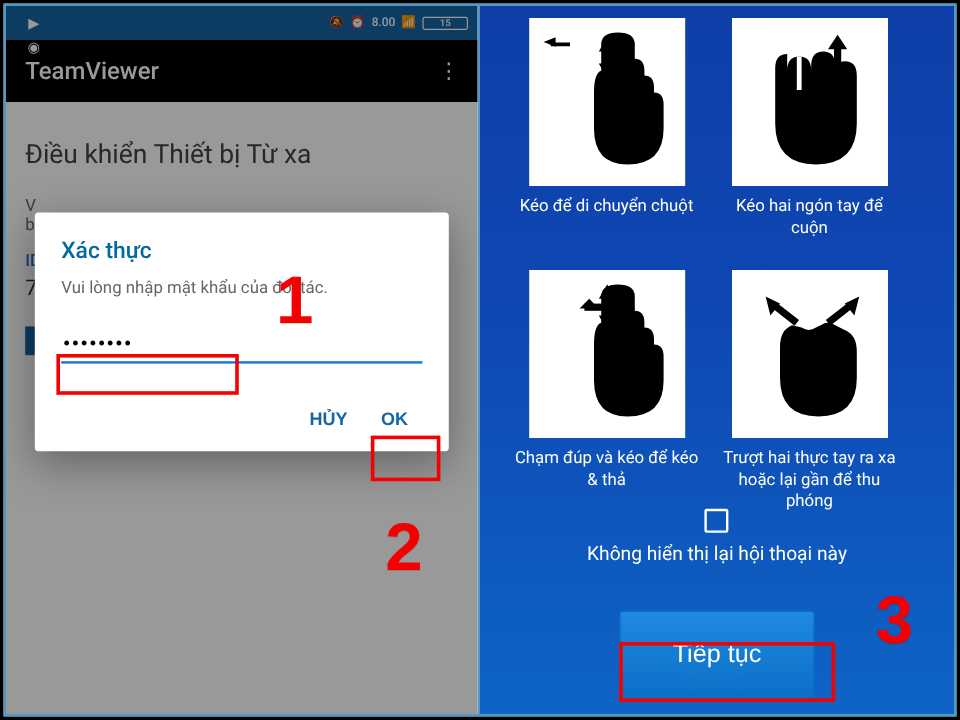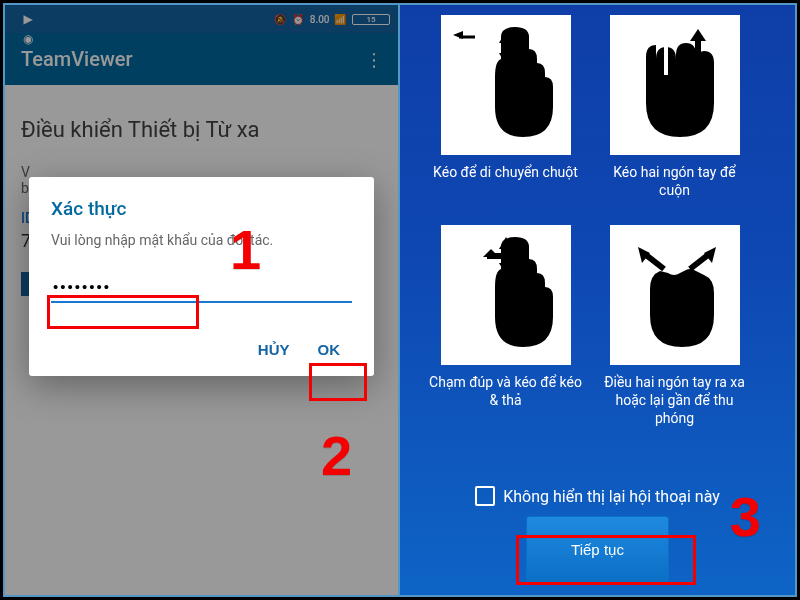--- a/index.html
+++ b/index.html
@@ -39,21 +39,21 @@
   }
   .status-left { display: flex; gap: 6px; align-items: center; flex-direction: column; }
   .status-right { margin-left: auto; display: flex; gap: 5px; align-items: center; font-size: 10px; }
   .batt {
     border: 1px solid #fff; width: 34px; height: 11px; border-radius: 2px;
     display: flex; align-items: center; justify-content: center;
     font-size: 8px; padding: 0 18px;
   }
   .app-bar {
     height: 52px;
-    background: #0369a1;
+    background: #000000;
     color: #fff;
     display: flex;
     align-items: center;
     padding: 0 16px;
     font-size: 20px;
     font-weight: 500;
   }
   .app-bar .dots { margin-left: auto; font-size: 18px; letter-spacing: -1px; }
   .left-content {
     padding: 16px;
@@ -126,31 +126,32 @@
     display: flex; align-items: center; justify-content: center;
     position: relative;
   }
   .gesture-img svg { width: 110px; height: 120px; }
   .gesture-label { font-size: 14px; line-height: 1.3; margin-top: 8px; min-height: 52px; }
 
   .bottom-area {
     position: absolute; left: 0; right: 0; bottom: 12px;
     display: flex; flex-direction: column; align-items: center; gap: 10px;
   }
-  .dont-show { display: flex; align-items: center; gap: 8px; font-size: 16px; }
+  .dont-show { display: flex; align-items: center; gap: 8px; font-size: 16px; flex-direction: column; }
   .chk {
     width: 20px; height: 20px; border: 2px solid #fff; border-radius: 2px;
     display: inline-block;
   }
   .continue-btn {
     background: linear-gradient(180deg, #1e8adf, #0b6fc6);
     border: 1px solid #0b6fc6;
-    color: #fff; font-size: 15px;
+    color: #fff; font-size: 21px;
     padding: 24px 44px; border-radius: 3px;
     cursor: pointer;
+    margin-top: 28px;
   }
 </style>
 </head>
 <body>
 
 <div class="frame">
 
   <div class="left-pane">
     <div class="status-bar">
       <div class="status-left">
@@ -255,21 +256,21 @@
           <svg viewBox="0 0 110 120">
             <g fill="#000">
               <polygon points="18,12 30,18 22,28"></polygon>
               <polygon points="96,12 84,18 92,28"></polygon>
               <line x1="26" y1="20" x2="44" y2="34" stroke="#000" stroke-width="6"></line>
               <line x1="88" y1="20" x2="70" y2="34" stroke="#000" stroke-width="6"></line>
               <path d="M40 36 q-10 4 -10 18 v26 q0 32 32 32 q32 0 32 -32 v-22 q0 -14 -10 -18 l-8 -4 q-6 -4 -12 0 l-4 2 q-6 4 -12 0 z"></path>
             </g>
           </svg>
         </div>
-        <div class="gesture-label">Điều hai ngón tay ra xa hoặc lại gần để thu phóng</div>
+        <div class="gesture-label">Trượt hai thực tay ra xa hoặc lại gần để thu phóng</div>
       </div>
     </div>
 
     <div class="bottom-area">
       <label class="dont-show">
         <span class="chk"></span>
         <span>Không hiển thị lại hội thoại này</span>
       </label>
       <button class="continue-btn">Tiếp tục</button>
     </div>

